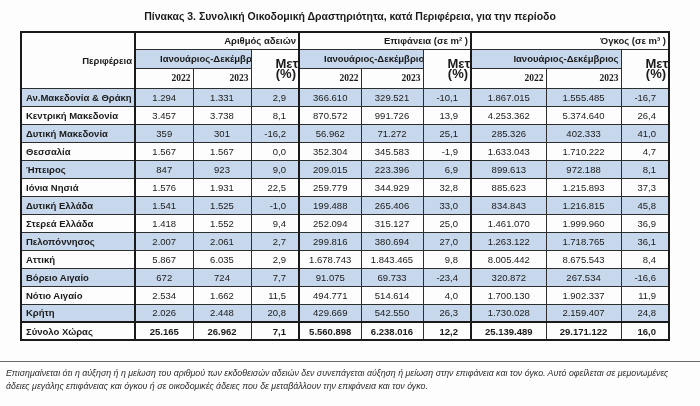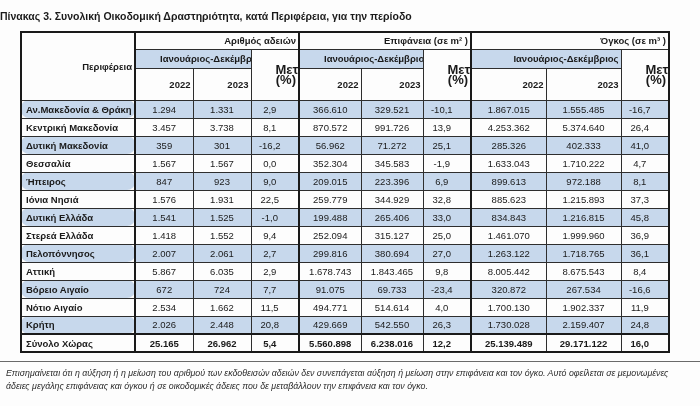--- a/index.html
+++ b/index.html
@@ -10,45 +10,45 @@
   }
   *{box-sizing:border-box;}
   html,body{margin:0;padding:0;}
   body{
     width:700px;height:406px;background:#fdfdfd;
     font-family:"Liberation Sans","DejaVu Sans",sans-serif;
     color:var(--text);
   }
   .page{width:700px;height:406px;position:relative;overflow:hidden;}
   .title{
-    font-weight:bold;font-size:10.5px;line-height:16px;
+    text-align:center;font-weight:bold;font-size:10.5px;line-height:16px;
     padding-top:8px;
   }
   table{
     border-collapse:collapse;table-layout:fixed;width:648px;
     margin:7px 0 0 20px;border:2px solid var(--border-strong);
   }
   th,td{
     border:1px solid var(--border);font-size:9.5px;
     overflow:hidden;white-space:nowrap;padding:0 2px;
   }
   thead th{font-weight:bold;text-align:right;}
   tr.h1 th{height:17px;}
   tr.h2 th{height:19px;padding-left:24px;}
-  tr.h3 th{height:32px;}
+  tr.h3 th{height:20px;font-family:Liberation Serif, serif;}
   .band{background:var(--accent-fill);}
   .chg{white-space:pre-line;font-size:13px;line-height:10px;}
   .gs{border-left:2px solid var(--border-strong);}
   tbody td{height:18px;text-align:center;}
-  td.region{text-align:left;font-weight:bold;padding-left:4px;border-radius:8px;}
-  td.chgv{padding-right:12px;}
+  td.region{text-align:left;font-weight:bold;padding-left:4px;}
+  td.chgv{text-align:right;padding-right:12px;}
   tr.alt td{background:var(--accent-fill);}
   tr.total td{font-weight:bold;border-top:2px solid var(--border-strong);}
   .footnote{
-    width:700px;margin-top:8px;border-top:1px solid #6a6a6a;
+    width:700px;margin-top:20px;border-top:1px solid #6a6a6a;
     padding:5px 10px 0 6px;font-style:italic;font-size:8.8px;
     line-height:13px;color:#2a2a2a;
   }
 </style>
 </head>
 <body>
 
 <div class="page">
   <div class="title">
     <div>Πίνακας 3. Συνολική Οικοδομική Δραστηριότητα, κατά Περιφέρεια, για την περίοδο</div>
@@ -248,21 +248,21 @@
           <td>542.550</td>
           <td class="chgv">26,3</td>
           <td class="gs">1.730.028</td>
           <td>2.159.407</td>
           <td class="chgv">24,8</td>
         </tr>
         <tr class="total">
           <td class="region">Σύνολο Χώρας</td>
           <td class="gs">25.165</td>
           <td>26.962</td>
-          <td class="chgv">5,4</td>
+          <td class="chgv">7,1</td>
           <td class="gs">5.560.898</td>
           <td>6.238.016</td>
           <td class="chgv">12,2</td>
           <td class="gs">25.139.489</td>
           <td>29.171.122</td>
           <td class="chgv">16,0</td>
         </tr>
       </tbody>
   </table>
 

